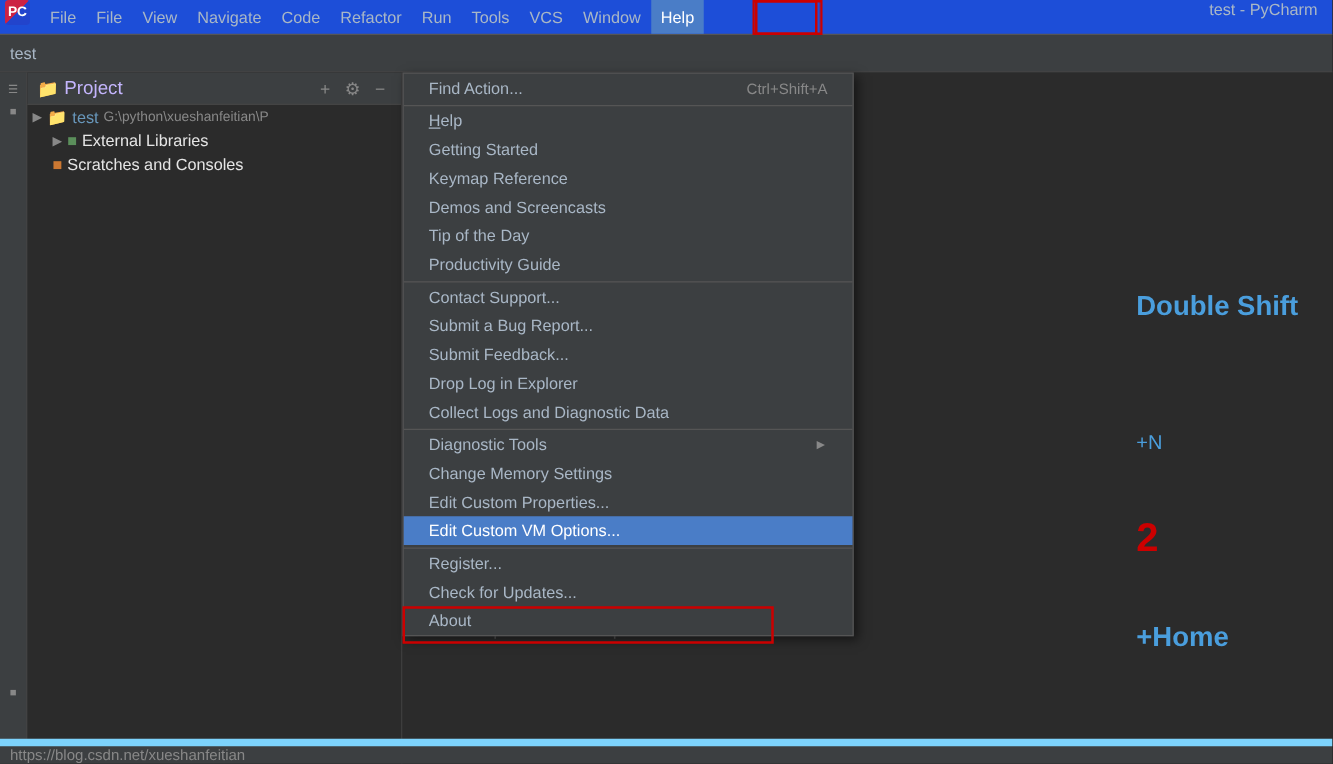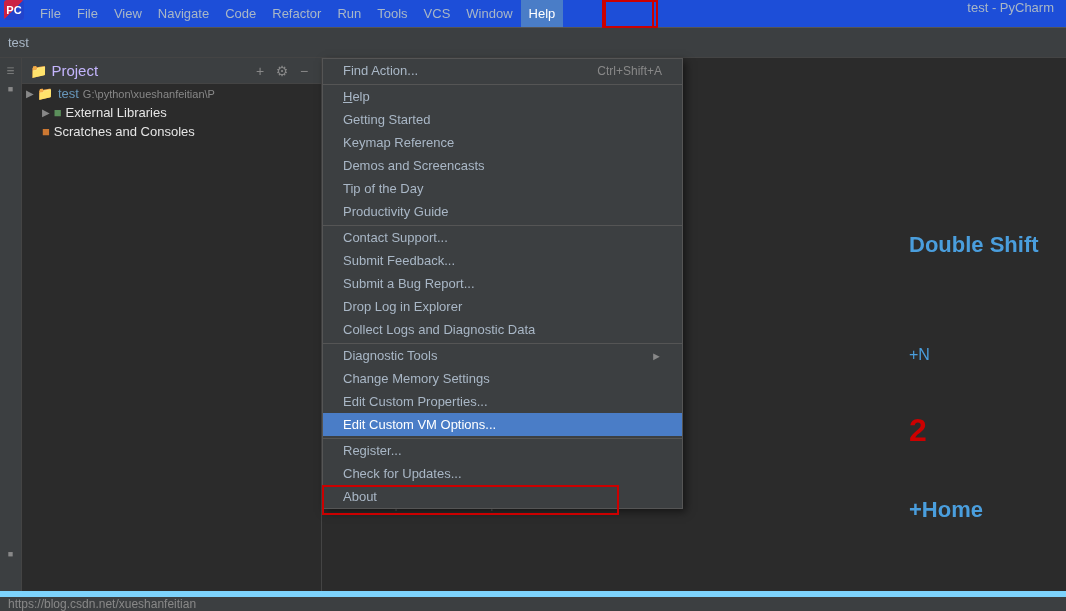--- a/index.html
+++ b/index.html
@@ -338,25 +338,25 @@
 
       <div class="menu-item">
         <span>Productivity Guide</span>
       </div>
 
       <div class="menu-item separator">
         <span>Contact Support...</span>
       </div>
 
       <div class="menu-item">
+        <span>Submit a Bug Report...</span>
+      </div>
+
+      <div class="menu-item">
         <span>Submit Feedback...</span>
-      </div>
-
-      <div class="menu-item">
-        <span>Submit a Bug Report...</span>
       </div>
 
       <div class="menu-item">
         <span>Drop Log in Explorer</span>
       </div>
 
       <div class="menu-item">
         <span>Collect Logs and Diagnostic Data</span>
       </div>
 

